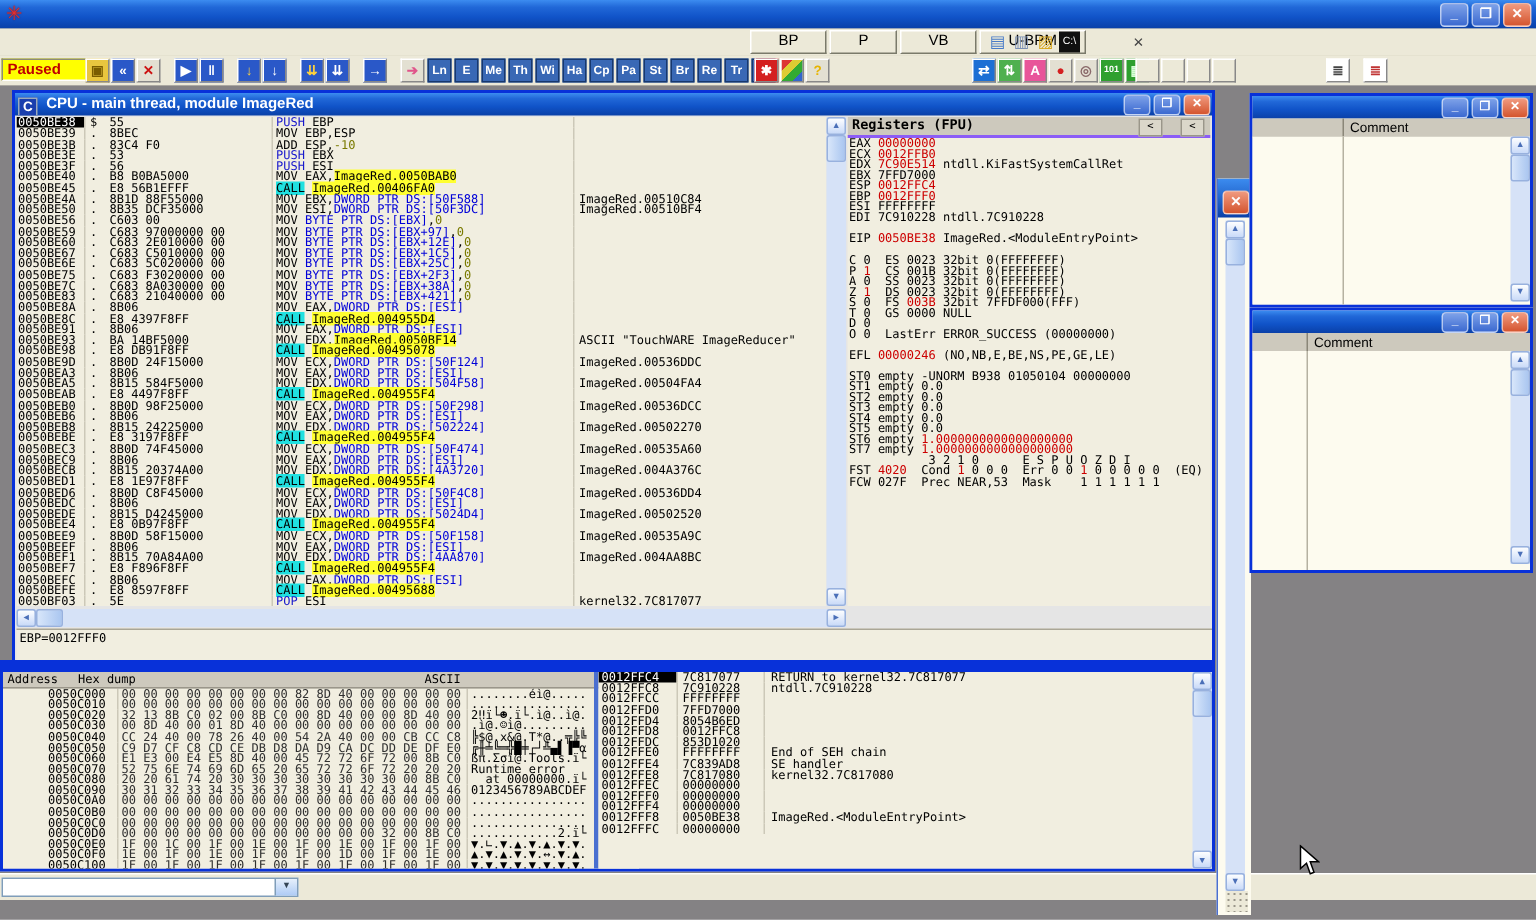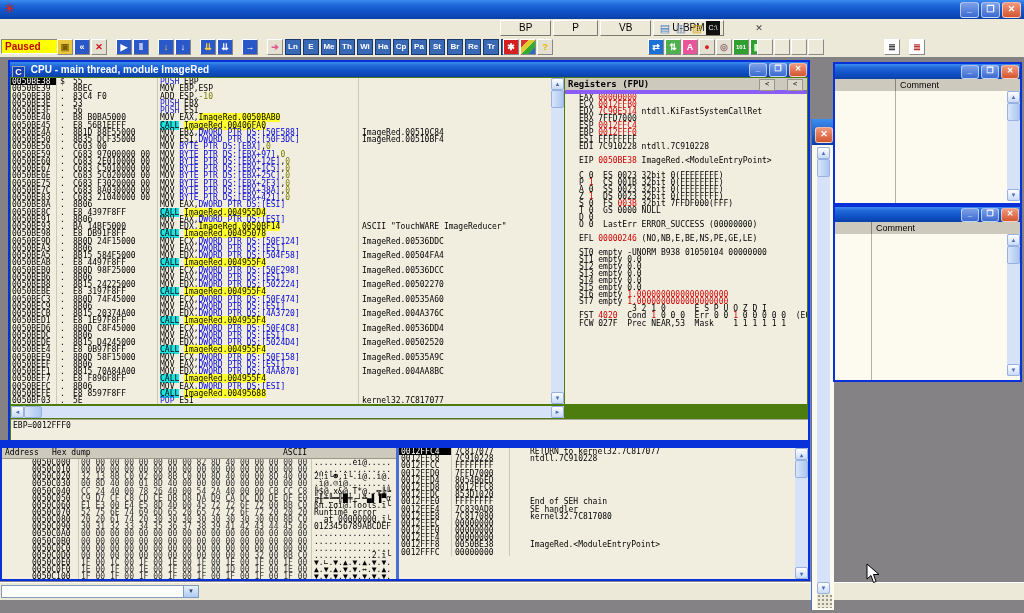--- a/index.html
+++ b/index.html
@@ -31,78 +31,78 @@
     font-weight:bold;font-size:10px;line-height:13px;padding-left:3px;border:1px solid;border-color:#8a8a7a #fff #fff #8a8a7a;}
   .tgroup{position:absolute;top:2px;display:flex;}
   .ticon{width:14px;height:14px;border:1px solid;border-color:#fff #888 #888 #fff;font-size:9px;
     line-height:14px;text-align:center;margin-right:1px;font-weight:bold;overflow:hidden;}
   [data-name="binary-101-icon"]{font-size:6px;letter-spacing:0;}
   [data-name="appearance-icon"]{background:linear-gradient(135deg,#D33 25%,#DC3 25% 50%,#3A3 50% 75%,#36C 75%);}
   #letter-buttons{position:absolute;left:285px;top:2px;display:flex;}
   .lbtn{width:14px;height:14px;margin-right:2px;background:#3968B5;border:1px solid #17386E;color:#fff;
     font-size:8px;font-weight:bold;line-height:13px;text-align:center;}
   
-  .win{position:absolute;background:#4d7c0f;border:2px solid #0831D9;}
+  .win{position:absolute;background:#e5e5e5;border:2px solid #0831D9;}
   .wtitle{position:relative;height:15px;background:linear-gradient(180deg,#3C8CF0 0%,#2168D8 25%,#1053C8 60%,#0A40A8 100%);
     color:#fff;font-size:10px;font-weight:bold;line-height:15px;padding-left:2px;white-space:nowrap;overflow:hidden;}
   .wicon{display:inline-block;width:11px;height:11px;background:#1a3fae;border:1px solid #9ab;color:#fff;
     font-size:9px;line-height:11px;text-align:center;margin-right:3px;vertical-align:-2px;}
   .wbtns{position:absolute;right:1px;top:1px;display:flex;gap:2px;}
   .wbtns .wb{width:16px;height:12px;line-height:10px;font-size:8px;}
   .pane{position:absolute;background:#F1EEE0;overflow:hidden;}
   
   .mono{font-family:"DejaVu Sans Mono",monospace;font-size:8px;color:#000;}
   .disasm{left:1px;top:16px;width:540px;height:326px;}
   .drow{display:flex;height:7.25px;line-height:7.3px;white-space:pre;}
   .dc-a{width:44px;flex:none;padding-left:1px;}
   .dc-m{width:13px;flex:none;border-left:1px solid #CCC8B8;padding-left:3px;}
   .dc-b{width:84px;flex:none;}
-  .dc-i{width:198px;flex:none;border-left:1px solid #CCC8B8;padding-left:2px;}
+  .dc-i{width:198px;flex:none;border-left:1px solid #CCC8B8;padding-left:2px;margin-left:24px;}
   .dc-c{flex:1;border-left:1px solid #CCC8B8;padding-left:3px;}
   .selcell{background:#000;color:#fff;}
   .kw-stack{color:#1818CC;}
   .kw-call{background:#20E0E0;}
   .hl-y{background:#FFFF30;}
   .memop{color:#0000D8;}
   .imm{color:#7A7A00;}
   
   .vsb{position:absolute;width:13px;background:#D6E2F7;display:flex;flex-direction:column;}
   .hsb{position:absolute;height:12px;background:#D6E2F7;display:flex;flex-direction:row;}
   .sb-btn{flex:none;width:13px;height:12px;background:linear-gradient(180deg,#FDFEFF,#C9DAF8);
     border:1px solid #98B1DE;border-radius:2px;color:#4A6FB8;font-size:6px;line-height:11px;text-align:center;box-sizing:border-box;}
   .sb-thumb{flex:none;background:linear-gradient(90deg,#D8E6FA,#AAC6F0);border:1px solid #98B1DE;border-radius:2px;box-sizing:border-box;}
   .hsb .sb-thumb{width:18px;height:12px;}
   .vsb .sb-thumb{width:13px;height:18px;}
   .sb-fill{flex:1;}
   .cpu-vsb{left:541px;top:16px;height:326px;}
   .cpu-hsb{left:1px;top:344px;width:553px;}
   .regs{left:555px;top:16px;width:242px;height:326px;}
-  .regs-head{height:12px;background:#CDC9BD;border-bottom:4px solid #8b5cf6;font-size:9px;font-weight:bold;
+  .regs-head{height:12px;background:#CDC9BD;border-bottom:2px solid #8b5cf6;font-size:9px;font-weight:bold;
     line-height:12px;padding-left:3px;font-family:"DejaVu Sans Mono",monospace;position:relative;}
   .regbtn{position:absolute;top:1px;width:14px;height:10px;background:#DBD7CA;border:1px solid #9a968a;
     font-size:7px;line-height:9px;text-align:center;font-weight:normal;}
-  .rline{height:7.05px;line-height:7.1px;white-space:pre;padding-left:14px;}
+  .rline{height:7.05px;line-height:7.1px;white-space:pre;padding-left:1px;}
   .red{color:#CC0000;}
   .info-pane{left:1px;top:357px;width:797px;height:25px;background:#F1EEE0;border-top:1px solid #AAA696;padding:1px 0 0 2px;box-sizing:border-box;}
   
   .dumpwin{border-top-width:8px;}
   .dump{left:0;top:0;width:424px;height:131px;}
   .dump-head{height:10px;background:#CDC9BD;border-bottom:1px solid #9a968a;position:relative;font-size:8px;line-height:10px;}
   .dh{position:absolute;top:0;}
   .dmrow{display:flex;height:7.15px;line-height:7.2px;white-space:pre;padding-left:28px;}
   .dm-a{width:46px;flex:none;padding-left:2px;}
   .dm-h{width:230px;flex:none;border-left:1px solid #CCC8B8;padding-left:2px;color:#303030;}
   .dm-s{flex:1;border-left:1px solid #CCC8B8;padding-left:2px;}
   .dump-vsb{right:0;top:10px;height:121px;}
   .paneDivider{position:absolute;left:394px;top:0;width:3px;height:131px;background:#4A6FD0;}
   .stack{left:397px;top:0;width:409px;height:131px;}
   .strow{display:flex;height:7.2px;line-height:7.25px;white-space:pre;}
   .st-a{width:50px;flex:none;padding-left:2px;}
   .st-v{width:54px;flex:none;border-left:1px solid #CCC8B8;padding-left:3px;}
-  .st-c{flex:1;border-left:1px solid #CCC8B8;padding-left:20px;}
+  .st-c{flex:1;border-left:1px solid #CCC8B8;padding-left:4px;}
   .stack-vsb{right:0;top:0;height:131px;}
   
   .comhead{height:12px;background:#CDC9BD;border-bottom:1px solid #9a968a;position:relative;font-size:9px;line-height:12px;}
   .comdiv{position:absolute;top:0;width:1px;height:100%;background:#8a8678;}
   .combody{position:absolute;left:0;right:0;bottom:0;background:#FDFBEF;}
   .colline{position:absolute;top:0;bottom:0;width:1px;background:#B5B1A1;}
   .sliver{position:absolute;left:811px;top:62px;width:22px;height:491px;background:#FDFBEF;border-left:1px solid #4A6FD0;overflow:hidden;}
   .sliver-title{height:26px;background:linear-gradient(180deg,#3C8CF0,#0A40A8);position:relative;}
   .sliver-x{position:absolute;left:3px;top:8px;width:16px;height:14px;border:1px solid #ffffff90;border-radius:3px;
     background:linear-gradient(180deg,#F0997E,#D4552F);color:#fff;font-size:9px;font-weight:bold;line-height:12px;text-align:center;}

